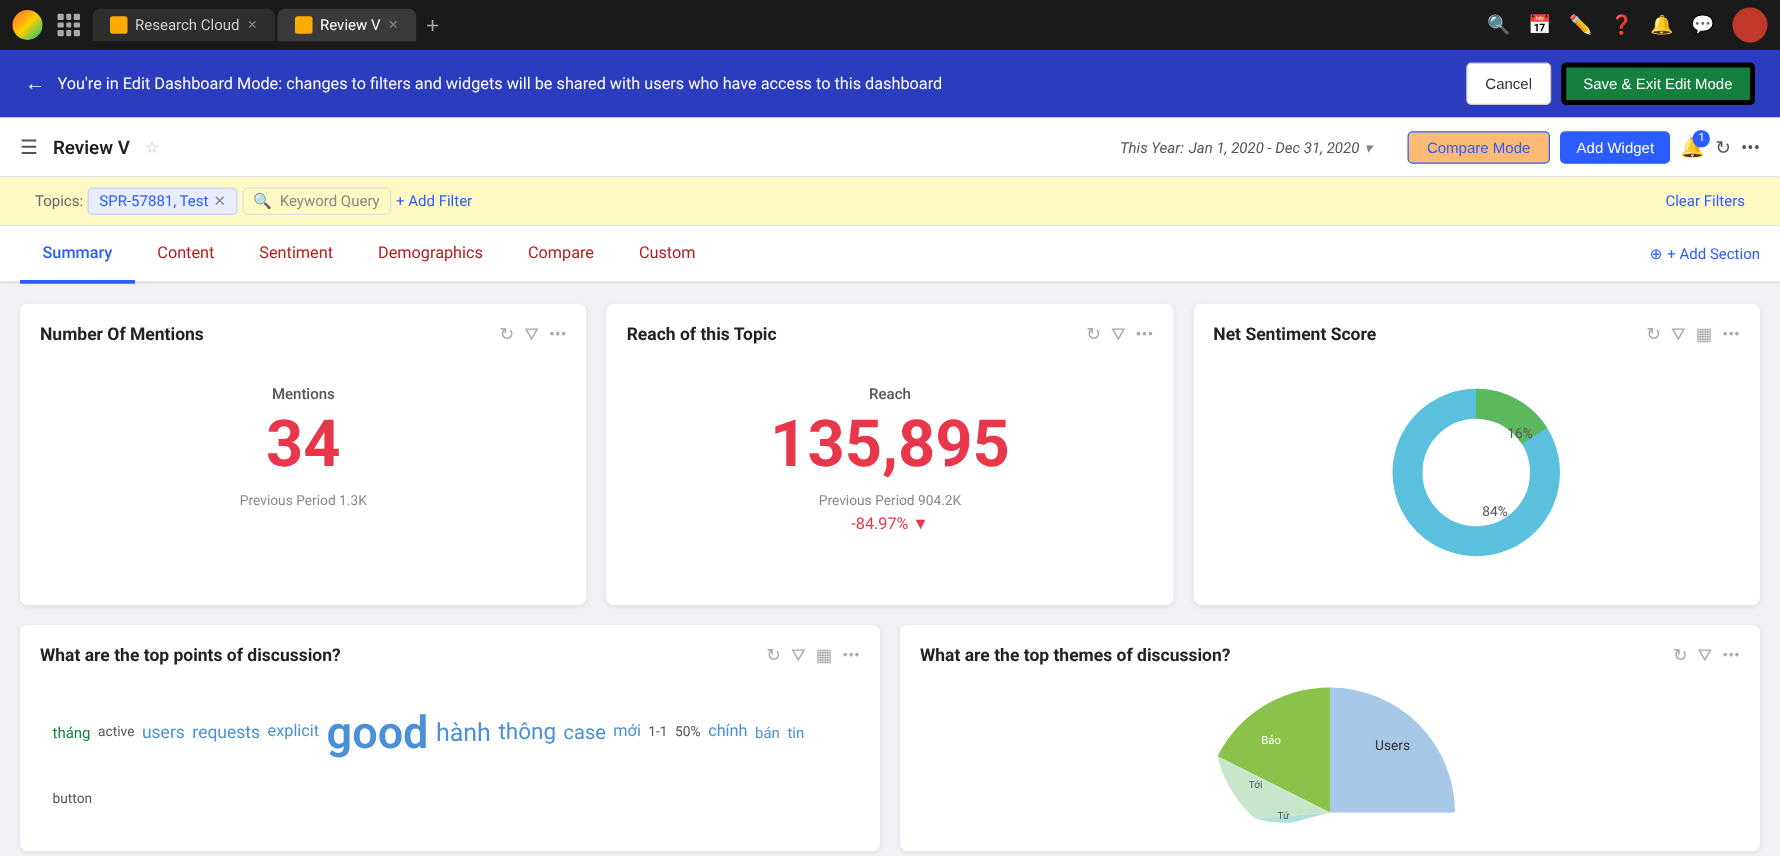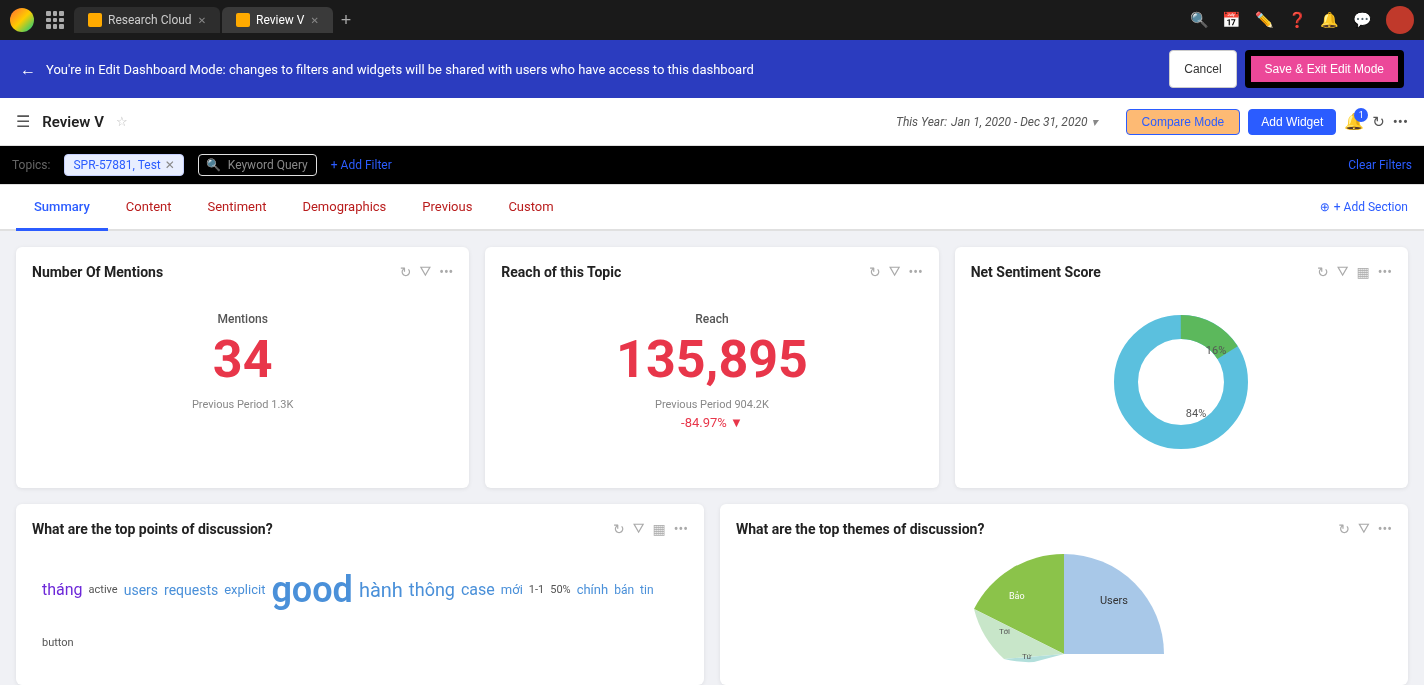--- a/index.html
+++ b/index.html
@@ -59,22 +59,22 @@
     }
     .edit-banner-left { display: flex; align-items: center; gap: 10px; }
     .edit-banner-left .back-arrow { font-size: 16px; cursor: pointer; }
     .edit-banner-buttons { display: flex; gap: 8px; }
     .btn-cancel {
       background: white; color: #333;
       border: 1px solid #ccc; padding: 6px 14px;
       border-radius: 4px; cursor: pointer; font-size: 12px;
     }
     .btn-save {
-      background: #ec4899; color: white;
-      border: 6px solid #000000; padding: 6px 14px;
+      background: #15803d; color: white;
+      border: 4px solid #000000; padding: 6px 14px;
       border-radius: 4px; cursor: pointer; font-size: 12px;
     }
 
     
     .main-toolbar {
       background: white;
       border-bottom: 1px solid #e0e0e0;
       padding: 0 16px;
       height: 48px;
       display: flex; align-items: center; gap: 12px;
@@ -104,24 +104,24 @@
       position: absolute; top: -4px; right: -4px;
       background: #2b5cff; color: white;
       border-radius: 50%; width: 14px; height: 14px;
       font-size: 9px; display: flex; align-items: center; justify-content: center;
     }
     .toolbar-icon { color: #555; font-size: 15px; cursor: pointer; }
     .avatar { width: 28px; height: 28px; border-radius: 50%; background: #c0392b; cursor: pointer; }
 
     
     .filters-bar {
-      background: #000000;
+      background: #fef9c3;
       border-bottom: 1px solid #e0e0e0;
-      padding: 8px 12px;
-      display: flex; align-items: center; gap: 14px;
+      padding: 8px 28px;
+      display: flex; align-items: center; gap: 4px;
     }
     .filter-label { color: #666; font-size: 12px; }
     .filter-tag {
       background: #e8eeff; color: #2b5cff;
       border: 1px solid #c5d0ff;
       padding: 3px 8px; border-radius: 4px;
       font-size: 12px; display: flex; align-items: center; gap: 4px;
     }
     .filter-tag .x { cursor: pointer; color: #888; }
     .keyword-input {
@@ -312,21 +312,21 @@
   <div class="tab-nav-item">
     <span>Content</span>
   </div>
   <div class="tab-nav-item">
     <span>Sentiment</span>
   </div>
   <div class="tab-nav-item">
     <span>Demographics</span>
   </div>
   <div class="tab-nav-item">
-    <span>Previous</span>
+    <span>Compare</span>
   </div>
   <div class="tab-nav-item">
     <span>Custom</span>
   </div>
   <div class="add-section">
     <span style="color:#2b5cff;">⊕</span>
     <span>+ Add Section</span>
   </div>
 </div>
 
@@ -401,21 +401,21 @@
       <div class="widget-header">
         <span class="widget-title">What are the top points of discussion?</span>
         <div class="widget-actions">
           <span>↻</span>
           <span>⛛</span>
           <span>▦</span>
           <span>•••</span>
         </div>
       </div>
       <div class="wordcloud-container">
-        <span class="word" style="font-size:16px;color:#6d28d9;">tháng</span>
+        <span class="word" style="font-size:12px;color:#15803d;">tháng</span>
         <span class="word" style="font-size:11px;color:#555;">active</span>
         <span class="word" style="font-size:14px;color:#4a90d9;">users</span>
         <span class="word" style="font-size:14px;color:#4a90d9;">requests</span>
         <span class="word" style="font-size:13px;color:#4a90d9;">explicit</span>
         <span class="word" style="font-size:36px;color:#4a90d9;font-weight:600;">good</span>
         <span class="word" style="font-size:20px;color:#4a90d9;">hành</span>
         <span class="word" style="font-size:18px;color:#4a90d9;">thông</span>
         <span class="word" style="font-size:16px;color:#4a90d9;">case</span>
         <span class="word" style="font-size:13px;color:#4a90d9;">mới</span>
         <span class="word" style="font-size:11px;color:#555;">1-1</span>

